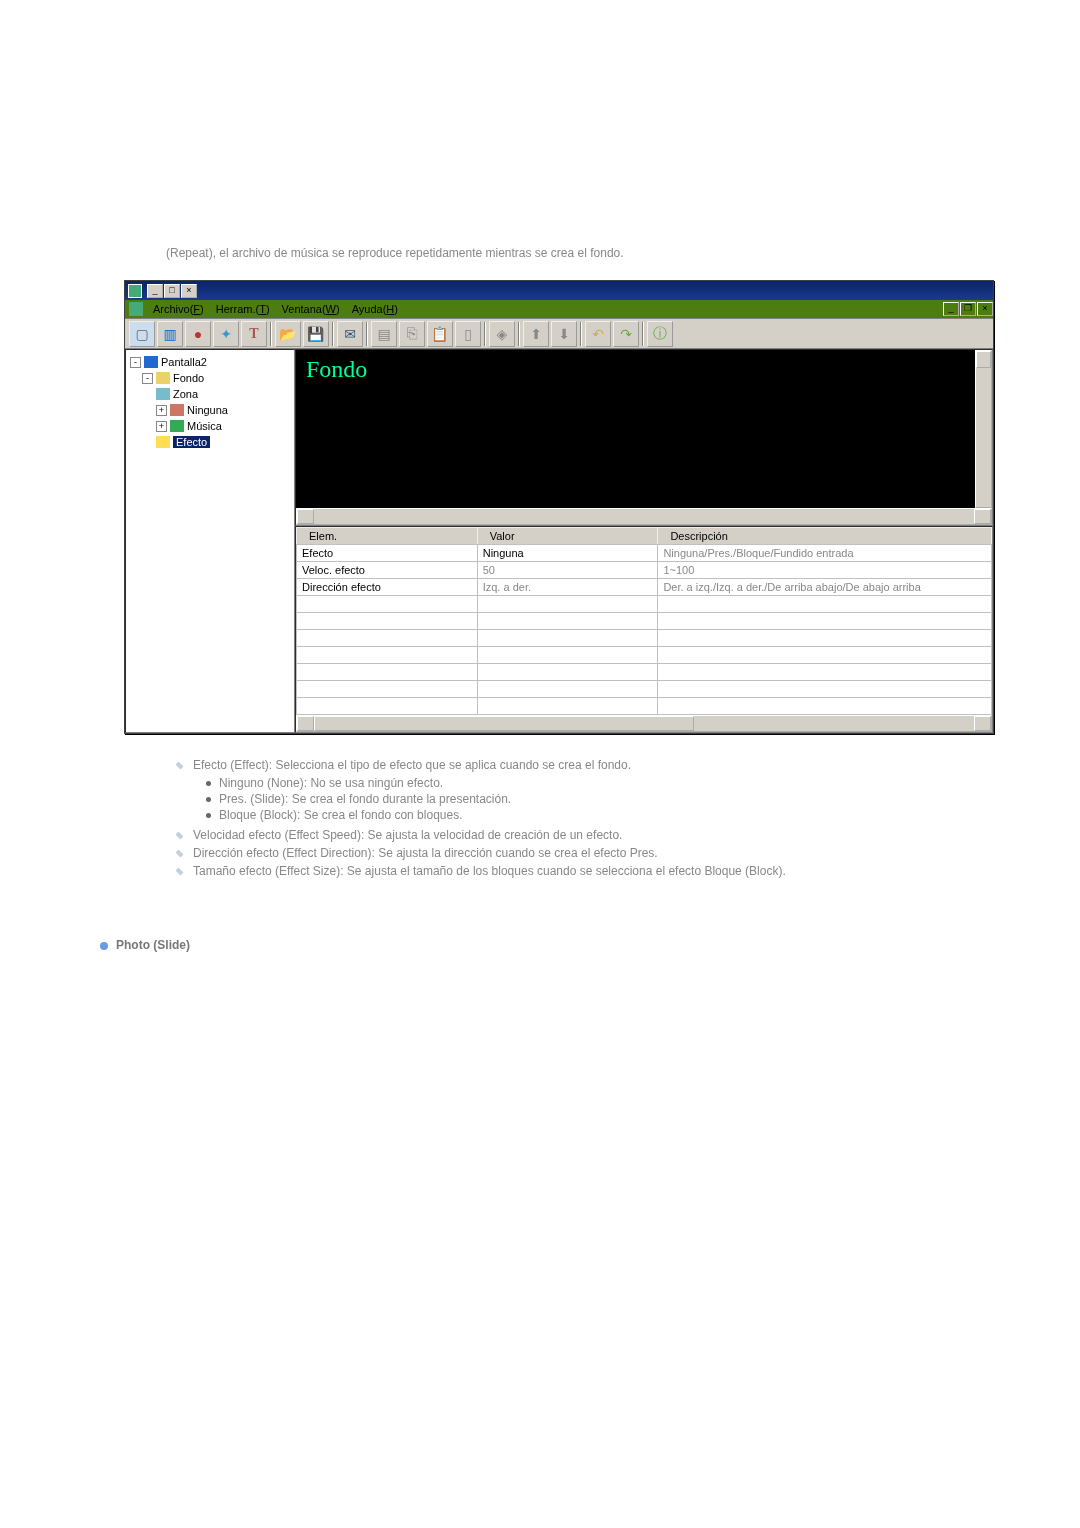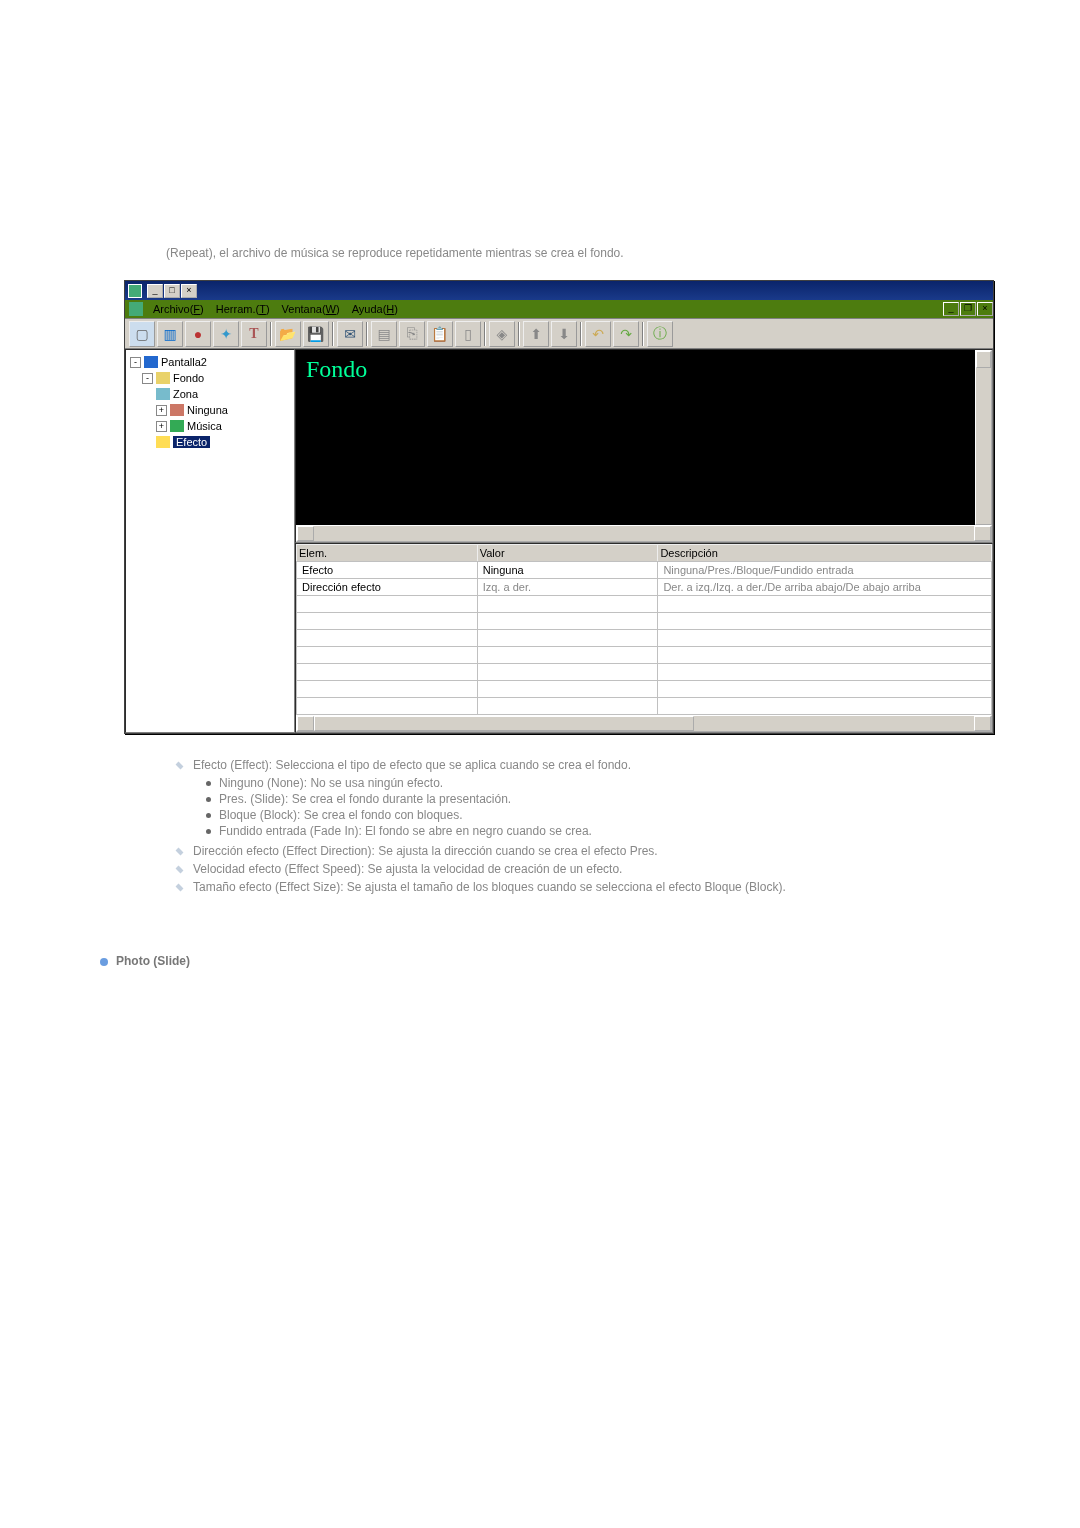--- a/index.html
+++ b/index.html
@@ -39,21 +39,21 @@
 .tree .i2{margin-left:26px}
 .right{flex:1;display:flex;flex-direction:column}
 .prev{height:200px;background:#000;border:1px inset #808080;position:relative;color:#0f9;font-family:Georgia,serif;font-size:24px;padding:6px 10px}
 .prev .sbv{position:absolute;right:0;top:0;bottom:17px;width:17px;background:#d4d0c8;border:1px outset #fff}
 .prev .sbv .sup{position:absolute;top:0;left:0;right:0;height:17px;border:1px outset #fff}
 .prev .sbh{position:absolute;left:0;right:0;bottom:0;height:17px;background:#d4d0c8;border:1px outset #fff}
 .prev .sbh .sl{position:absolute;left:0;top:0;bottom:0;width:17px;border:1px outset #fff}
 .prev .sbh .sr{position:absolute;right:0;top:0;bottom:0;width:17px;border:1px outset #fff}
 .grid{flex:1;background:#fff;border:1px inset #808080;position:relative;font-size:11px;color:#000}
 .grid table{width:100%;border-collapse:collapse}
-.grid th{background:#d4d0c8;border:1px outset #eee;text-align:left;padding:1px 2px;font-weight:normal;height:17px}
+.grid th{background:#d4d0c8;border:1px outset #eee;text-align:left;padding:1px 12px;font-weight:normal;height:17px}
 .grid td{border:1px solid #c0c0c0;padding:1px 5px;height:17px}
 .grid td.dis{color:#888}
 .grid tr.emp td{height:17px}
 .grid .sbh2{position:absolute;left:0;right:0;bottom:0;height:17px;background:#d4d0c8;border:1px outset #fff}
 .grid .sbh2 .sl{position:absolute;left:0;top:0;bottom:0;width:17px;border:1px outset #fff}
 .grid .sbh2 .sr{position:absolute;right:0;top:0;bottom:0;width:17px;border:1px outset #fff}
 .grid .sbh2 .thb{position:absolute;left:17px;top:0;bottom:0;width:380px;border:1px outset #fff}
 .desc{margin:24px 0 9px 52px;font-size:12px;color:#888}
 .desc .it{margin:4px 0 4px 0}
 .desc .it::before{content:"";display:inline-block;width:7px;height:7px;background:#c4d0de;margin-right:10px;vertical-align:middle;transform:rotate(45deg) scaleY(0.6)}
@@ -166,20 +166,25 @@
                 <th style="width:26%">Elem.</th>
                 <th style="width:26%">Valor</th>
                 <th>Descripción</th>
               </tr>
               <tr>
                     <td>Efecto</td>
                     <td>Ninguna</td>
                     <td class="dis">Ninguna/Pres./Bloque/Fundido entrada</td>
                   </tr>
               <tr>
+                    <td>Veloc. efecto</td>
+                    <td class="dis">50</td>
+                    <td class="dis">1~100</td>
+                  </tr>
+              <tr>
                     <td>Dirección efecto</td>
                     <td class="dis">Izq. a der.</td>
                     <td class="dis">Der. a izq./Izq. a der./De arriba abajo/De abajo arriba</td>
                   </tr>
               <tr class="emp">
                     <td></td>
                     <td></td>
                     <td></td>
                   </tr>
               <tr class="emp">
@@ -228,22 +233,21 @@
         </div>
       </div>
     </div>
 
     <div class="desc">
       <div class="it">Efecto (Effect): Selecciona el tipo de efecto que se aplica cuando se crea el fondo.</div>
       <ul>
         <li>Ninguno (None): No se usa ningún efecto.</li>
         <li>Pres. (Slide): Se crea el fondo durante la presentación.</li>
         <li>Bloque (Block): Se crea el fondo con bloques.</li>
-        <li>Fundido entrada (Fade In): El fondo se abre en negro cuando se crea.</li>
       </ul>
+      <div class="it">Velocidad efecto (Effect Speed): Se ajusta la velocidad de creación de un efecto.</div>
       <div class="it">Dirección efecto (Effect Direction): Se ajusta la dirección cuando se crea el efecto Pres.</div>
-      <div class="it">Velocidad efecto (Effect Speed): Se ajusta la velocidad de creación de un efecto.</div>
       <div class="it">Tamaño efecto (Effect Size): Se ajusta el tamaño de los bloques cuando se selecciona el efecto Bloque (Block).</div>
     </div>
   </div>
 
   <div class="foot"><b>Photo (Slide)</b></div>
 </div>
 
 </body></html>

